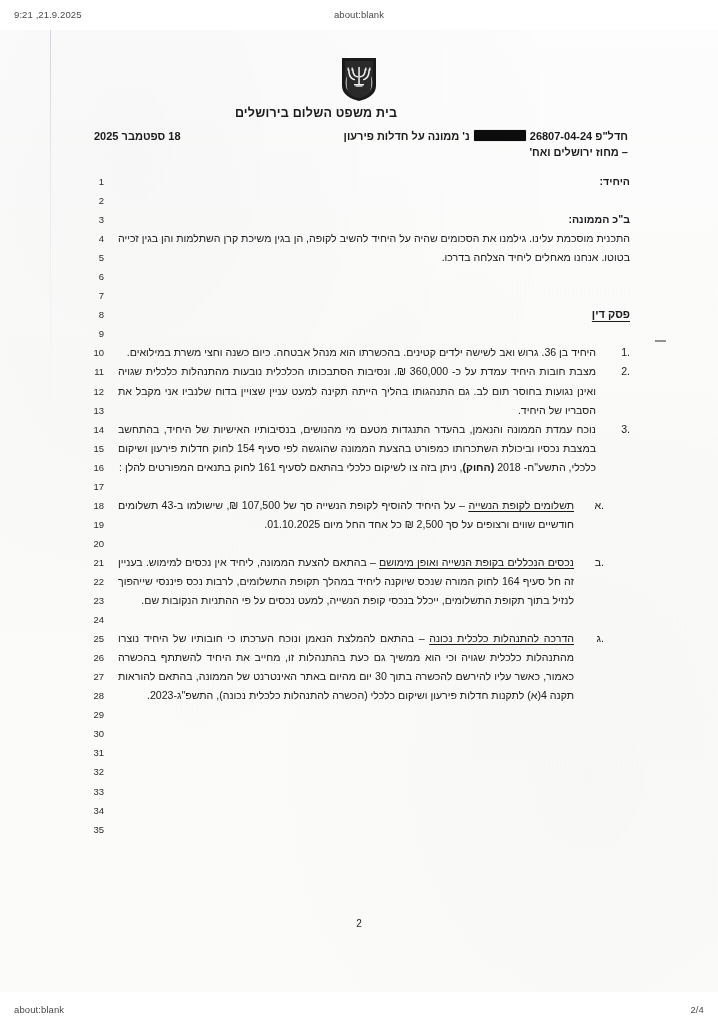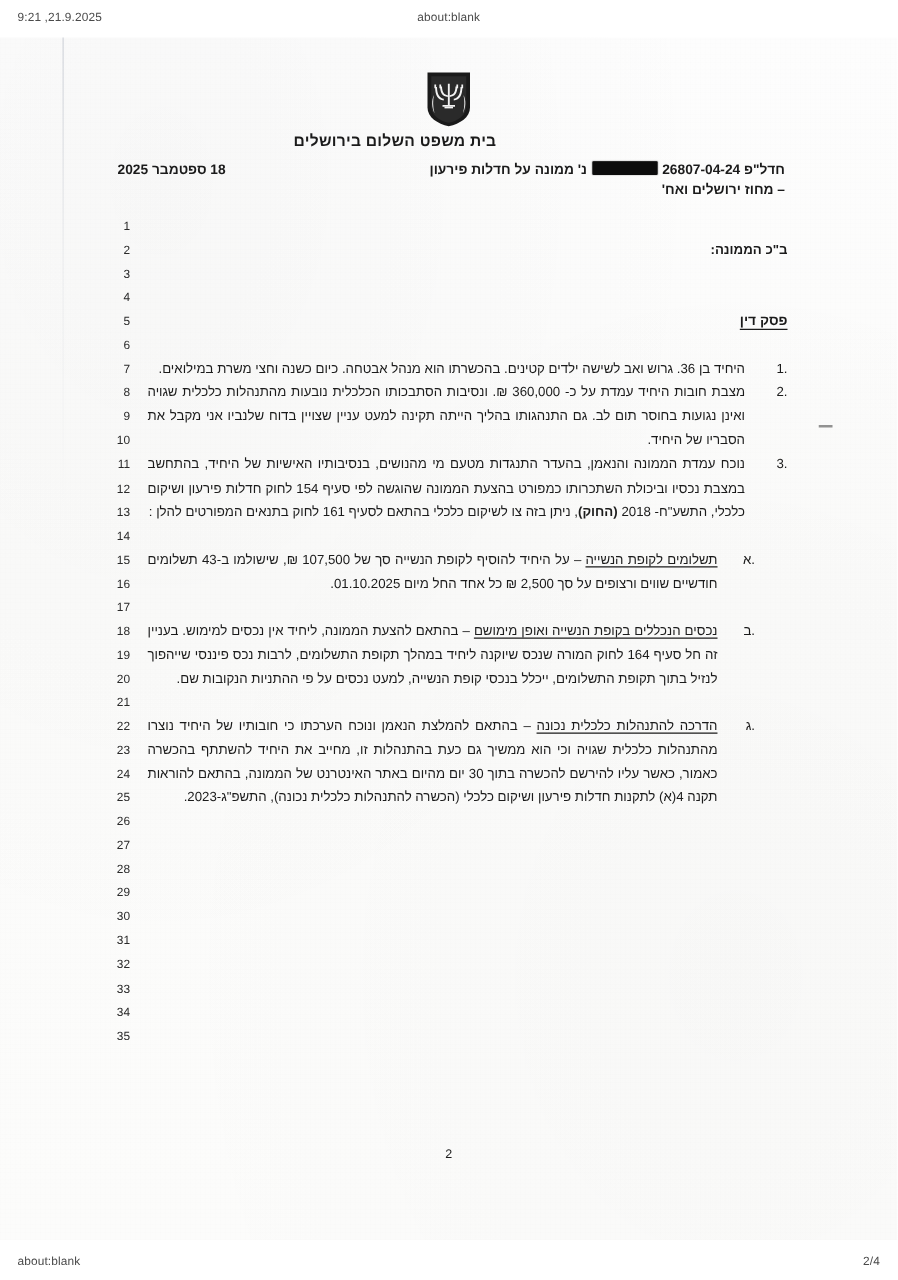--- a/index.html
+++ b/index.html
@@ -336,24 +336,26 @@
       <div>30</div>
       <div>31</div>
       <div>32</div>
       <div>33</div>
       <div>34</div>
       <div>35</div>
     </div>
 
     <div class="text-column">
 
+      <span class="ln sub-head">היחיד:</span>
 
       <span class="blank"></span>
 
       <span class="ln sub-head">ב"כ הממונה:</span>
+      <span class="ln">התכנית מוסכמת עלינו. גילמנו את הסכומים שהיה על היחיד להשיב לקופה, הן בגין משיכת קרן השתלמות והן בגין זכייה בטוטו. אנחנו מאחלים ליחיד הצלחה בדרכו.</span>
 
       <span class="blank"></span>
       <span class="blank"></span>
 
       <span class="ln">
         <span class="center-head">פסק דין</span>
       </span>
 
       <span class="blank"></span>
 

